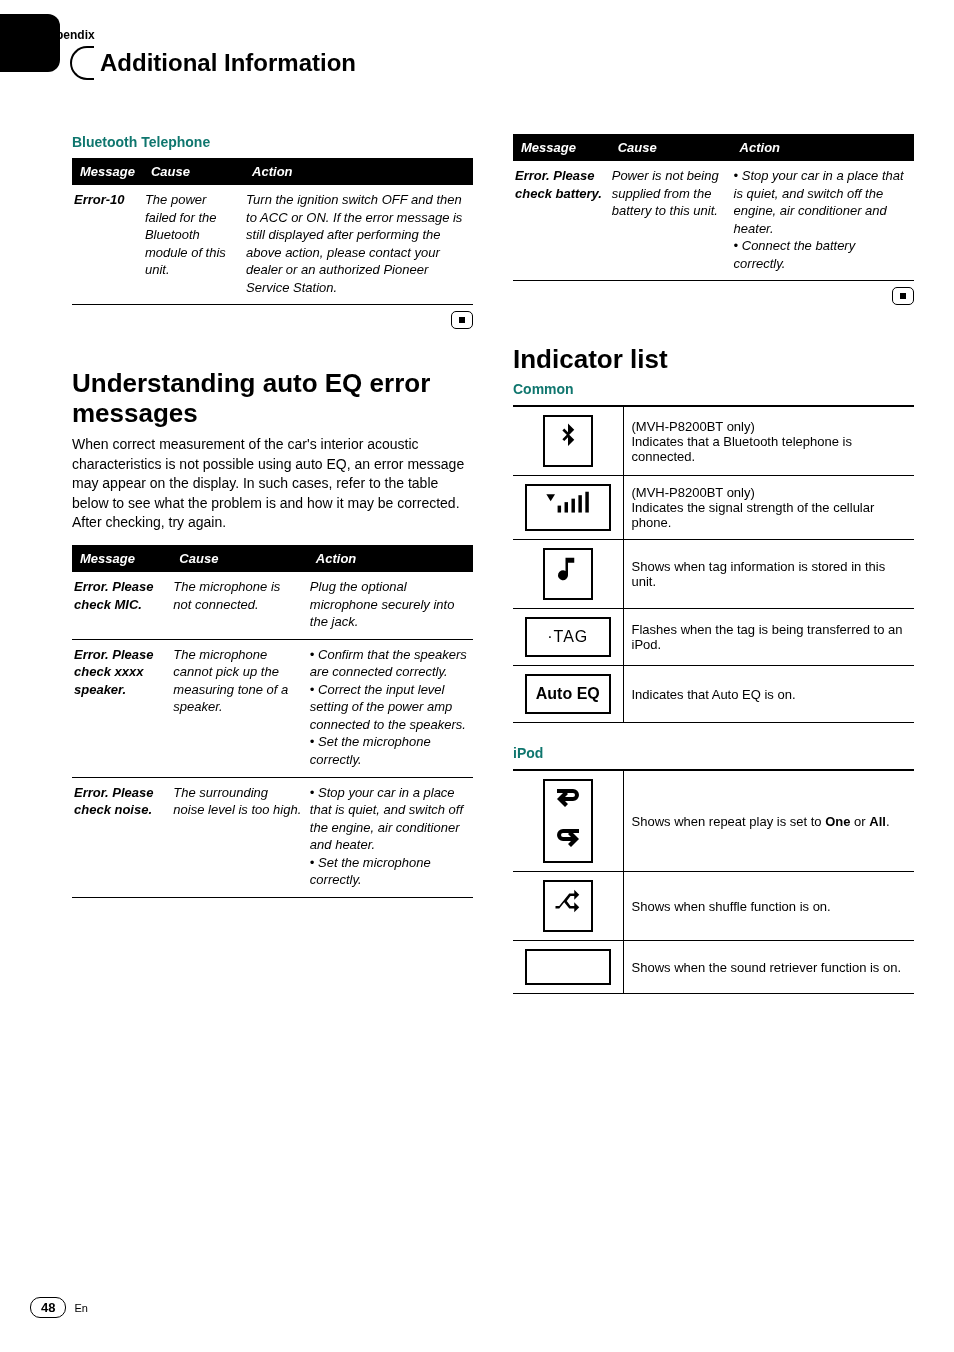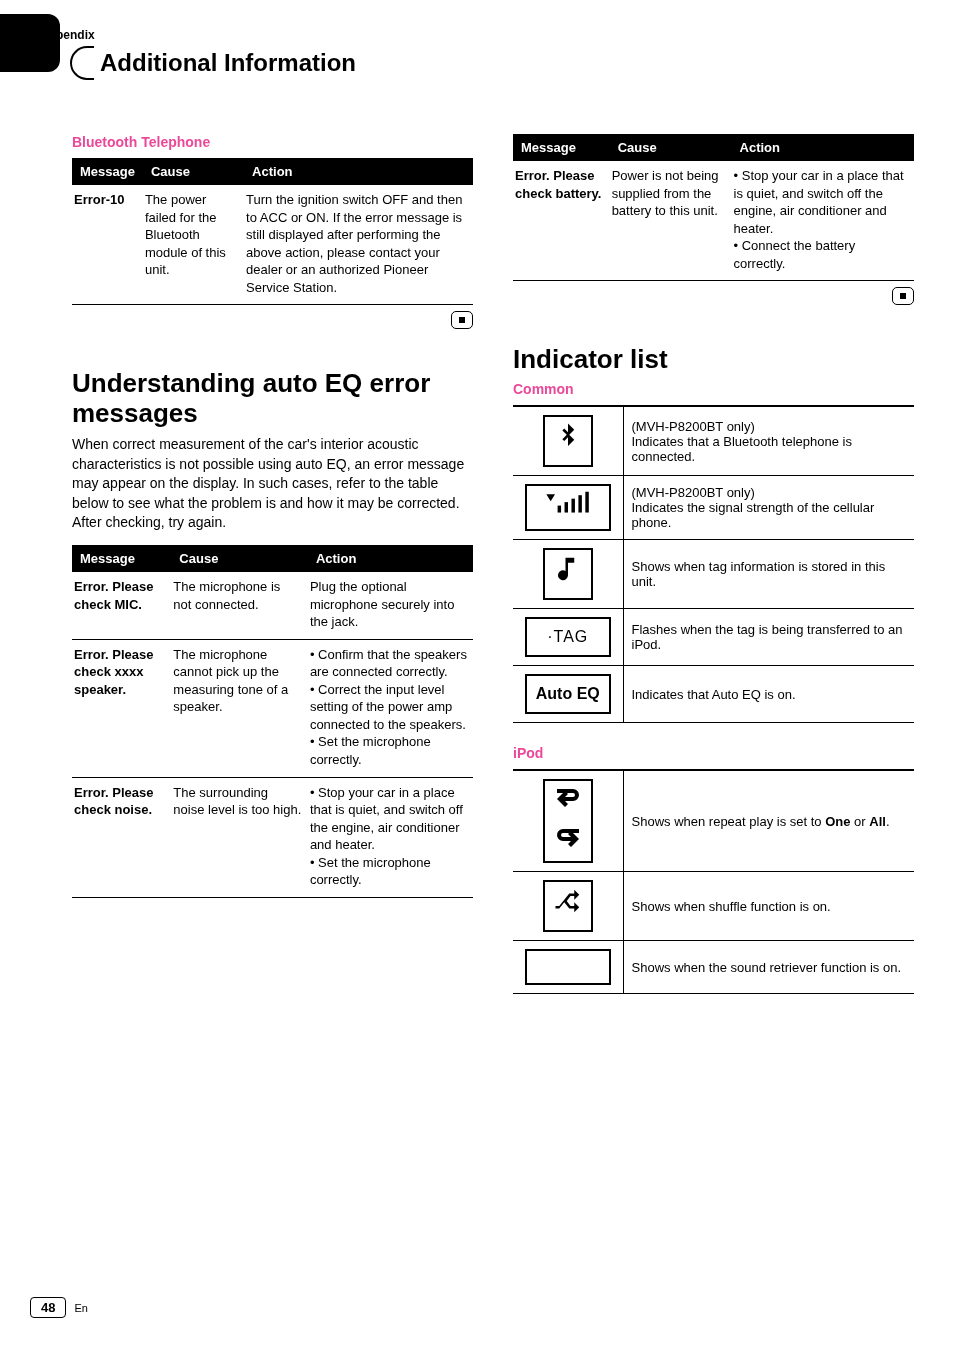--- a/index.html
+++ b/index.html
@@ -60,27 +60,28 @@
     display: flex;
     gap: 40px;
     padding: 0 40px 0 72px;
     margin-top: 40px;
   }
   .col { flex: 1; min-width: 0; }
 
   h3.subhead {
     font-size: 14px;
     font-weight: bold;
-    color: #ec4899;
+    color: #0f766e;
     margin-bottom: 8px;
   }
   table.msgtbl {
     width: 100%;
     border-collapse: collapse;
     font-size: 13px;
+    font-style: italic;
   }
   table.msgtbl thead th {
     background: #000;
     color: #fff;
     font-size: 13px;
     text-align: left;
     padding: 6px 8px;
     font-weight: bold;
   }
   table.msgtbl tbody td {
@@ -149,21 +150,21 @@
   .footer {
     position: absolute;
     bottom: 34px;
     left: 30px;
     display: flex;
     align-items: center;
     gap: 8px;
   }
   .pagecirc {
     border: 1.5px solid #000;
-    border-radius: 4px;
+    border-radius: 10px;
     padding: 2px 10px;
     font-size: 13px;
     font-weight: bold;
   }
   .lang { font-size: 11px; font-weight: normal; }
   .clearfix::after { content:''; display:block; clear:both; }
 </style>
 </head>
 <body>
 

